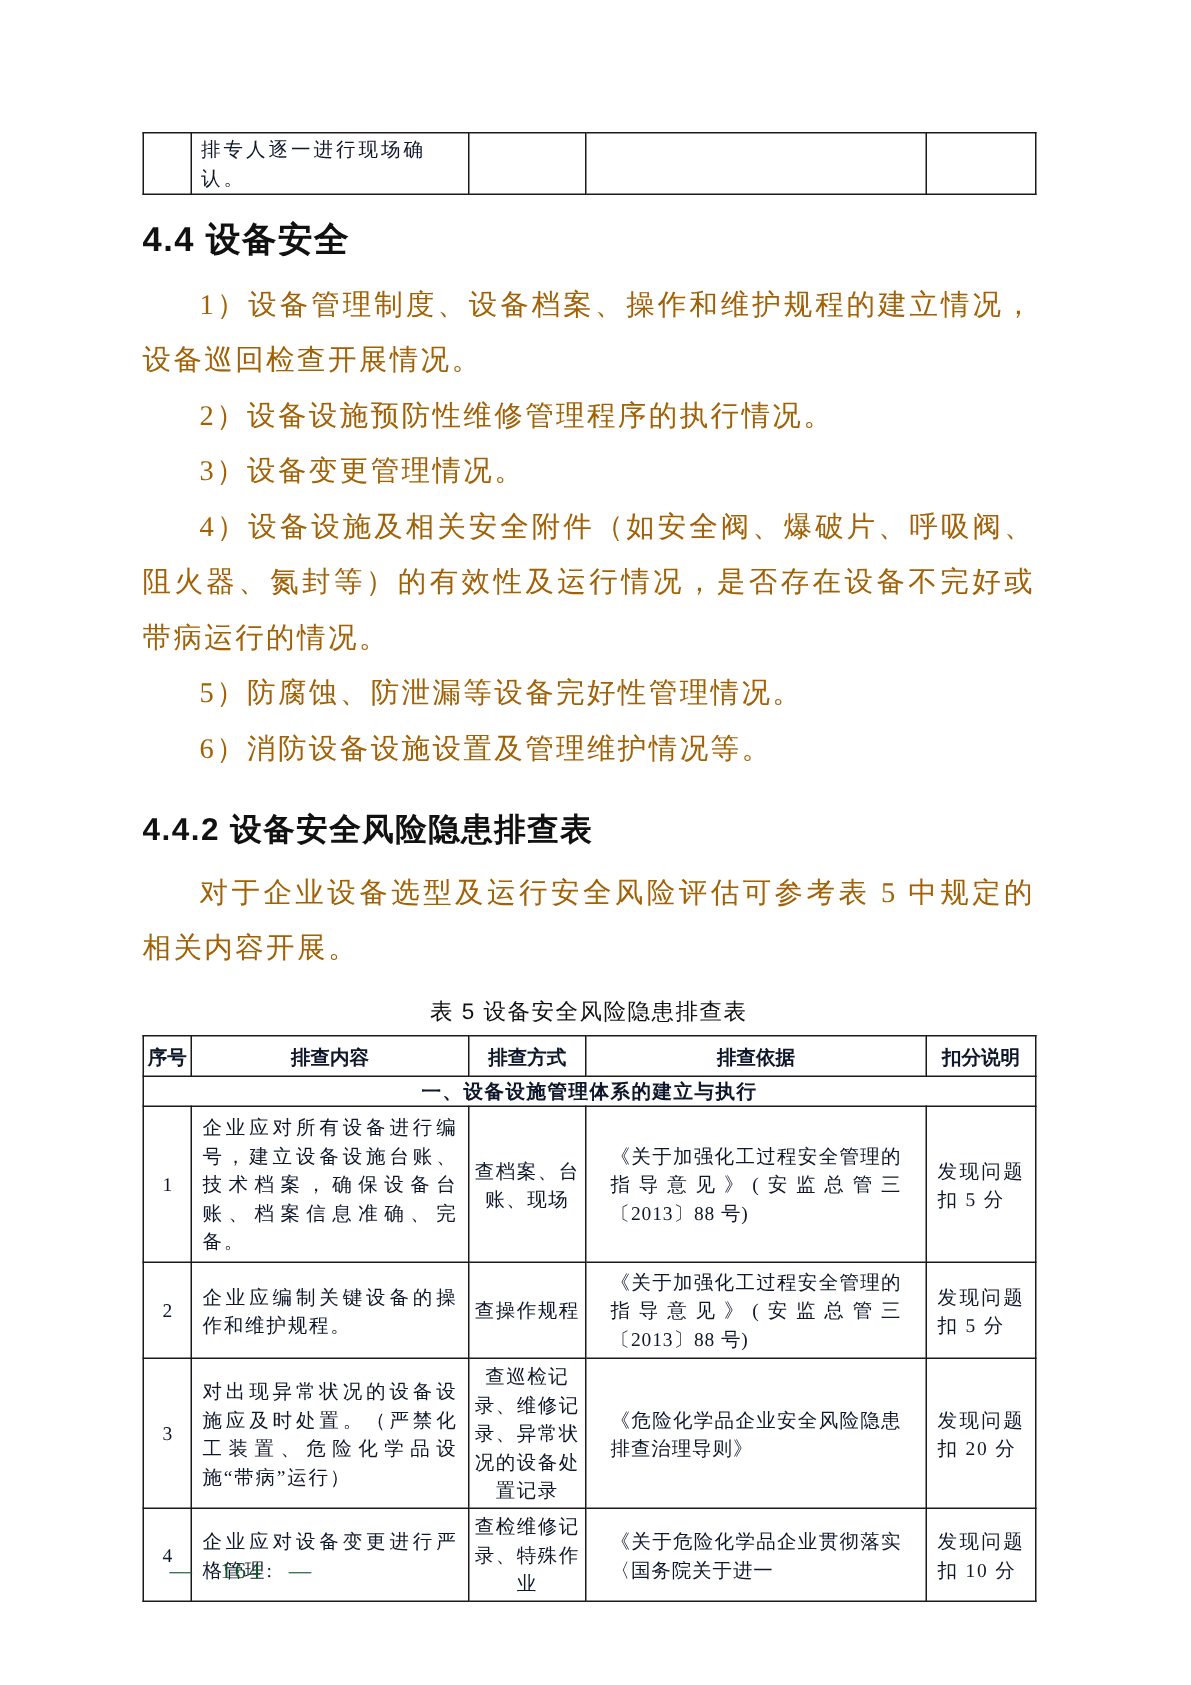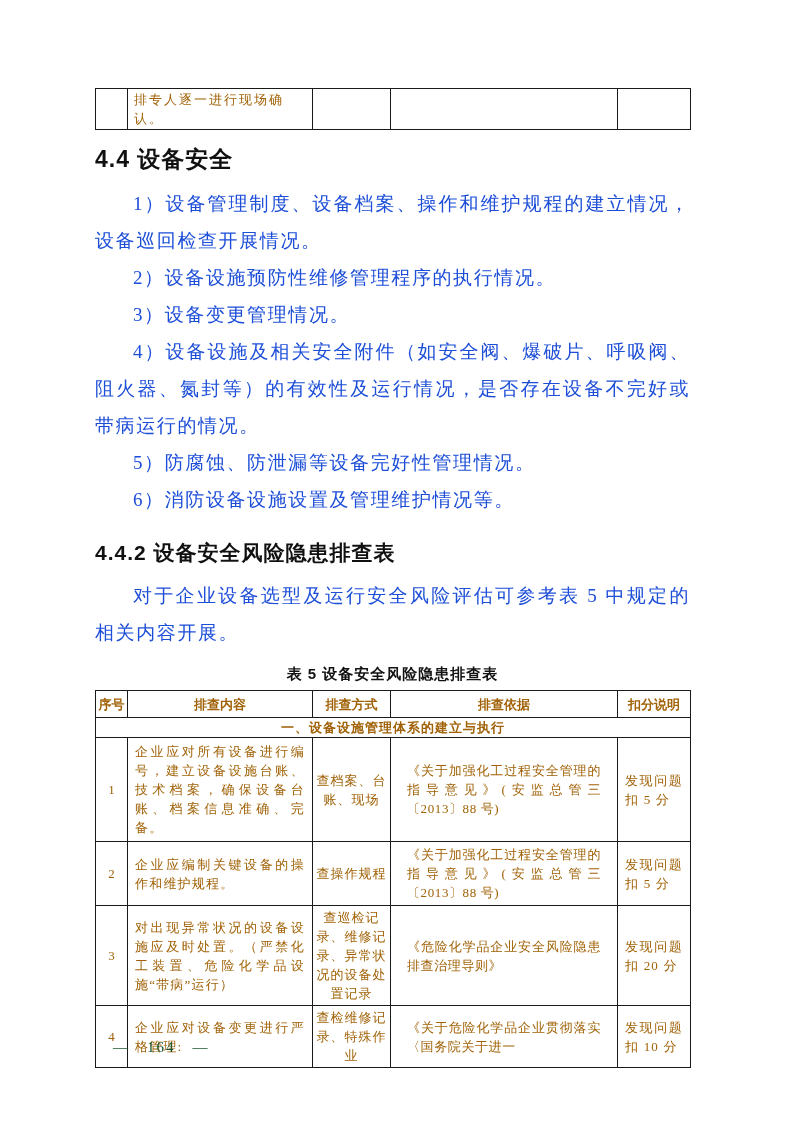--- a/index.html
+++ b/index.html
@@ -24,21 +24,21 @@
   table.doc-table {
     border-collapse: collapse;
     width: 595px;
     table-layout: fixed;
   }
   table.doc-table td, table.doc-table th {
     border: 1px solid #1a1a1a;
     font-size: 13px;
     line-height: 19px;
     vertical-align: middle;
-    color: #a16207;
+    color: #0f172a;
   }
   .frag-row { height: 24px; }
   .frag-content {
     text-align: left;
     padding: 1px 6px;
     letter-spacing: 2px;
     font-size: 12.5px;
   }
   
   .h-44 {
@@ -56,28 +56,28 @@
     font-family: "Liberation Sans", "DejaVu Sans", sans-serif;
   }
   
   .body-block { margin-top: 10px; }
   p.body-par {
     font-size: 19px;
     line-height: 37px;
     letter-spacing: 1.6px;
     text-align: justify;
     text-indent: 2em;
-    color: #1d4ed8;
+    color: #a16207;
   }
   
   .tbl-caption {
     margin-top: 14px;
     text-align: center;
     font-size: 15px;
-    font-weight: bold;
+    font-weight: normal;
     letter-spacing: 1px;
     font-family: "Liberation Sans", "DejaVu Sans", sans-serif;
   }
   
   .main-table { margin-top: 6px; }
   .main-table th {
     font-weight: bold;
     text-align: center;
     font-size: 13.5px;
     height: 27px;

